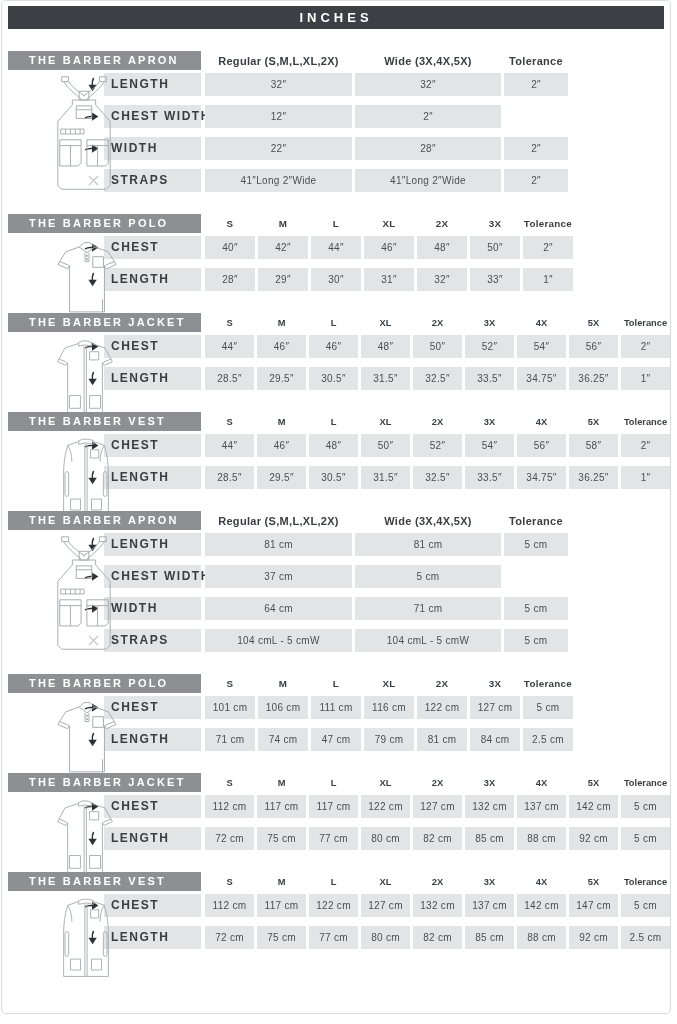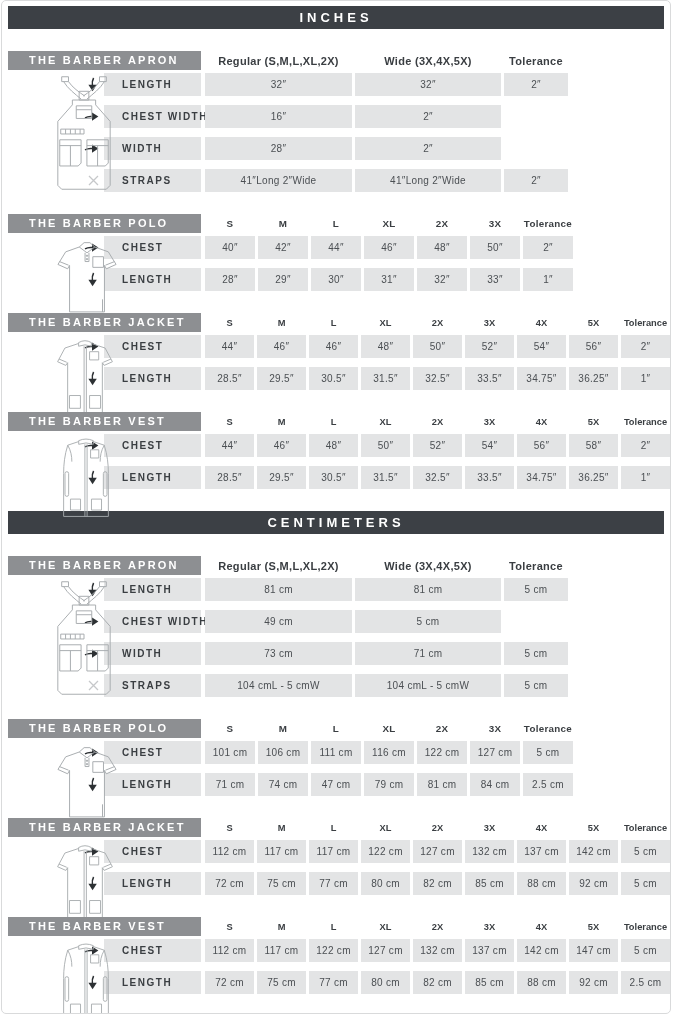--- a/index.html
+++ b/index.html
@@ -32,23 +32,23 @@
     text-align:center;font-weight:bold;font-size:9.8px;letter-spacing:0.3px;
     color:var(--heading-text,#3a3e42);white-space:nowrap;overflow:hidden;
   }
   .layout-apron .col-header{font-size:11px;}
   .row{display:flex;height:23px;margin-top:9px;}
   .row:first-child{margin-top:3px;}
   .arrowbox{width:96px;flex:none;display:flex;align-items:center;justify-content:flex-end;padding-right:5px;box-sizing:border-box;color:#2d3134;}
   .label-cell{
     width:97px;flex:none;box-sizing:border-box;
     background:var(--cell-bg,#e3e4e5);
-    font-size:10px;font-weight:bold;letter-spacing:1.5px;
+    font-size:12px;font-weight:bold;letter-spacing:1.5px;
     color:var(--heading-text,#3a3e42);
-    line-height:23px;padding-left:18px;white-space:nowrap;
+    line-height:23px;padding-left:7px;white-space:nowrap;
   }
   .cells{display:grid;margin-left:4px;gap:43px;}
   .cell{
     background:var(--cell-bg,#e3e4e5);
     font-size:10px;color:var(--value-text,#4b4f53);letter-spacing:0.3px;
     display:flex;align-items:center;justify-content:center;white-space:nowrap;
   }
   
   .layout-apron .col-headers,.layout-apron .cells{grid-template-columns:147px 146px 64px;column-gap:3px;}
   .layout-s7 .col-headers,.layout-s7 .cells{grid-template-columns:repeat(7,50px);column-gap:3px;}
@@ -117,33 +117,34 @@
             </div>
             <div class="row">
               <div class="arrowbox">
                 <svg width="15" height="13" viewBox="0 0 15 13">
                   <path d="M1 7.8 C3.5 6.4 6 6.1 9 6.6" fill="none" stroke="currentColor" stroke-width="1.5"></path>
                   <path d="M8 2.4 L14.4 6.6 L8 10.8 Z" fill="currentColor"></path>
                 </svg>
               </div>
               <div class="label-cell">CHEST WIDTH</div>
               <div class="cells">
-                <div class="cell">16″</div>
+                <div class="cell">12″</div>
                 <div class="cell">2″</div>
               </div>
             </div>
             <div class="row">
               <div class="arrowbox">
                 <svg width="15" height="13" viewBox="0 0 15 13">
                   <path d="M1 7.8 C3.5 6.4 6 6.1 9 6.6" fill="none" stroke="currentColor" stroke-width="1.5"></path>
                   <path d="M8 2.4 L14.4 6.6 L8 10.8 Z" fill="currentColor"></path>
                 </svg>
               </div>
               <div class="label-cell">WIDTH</div>
               <div class="cells">
+                <div class="cell">22″</div>
                 <div class="cell">28″</div>
                 <div class="cell">2″</div>
               </div>
             </div>
             <div class="row">
               <div class="arrowbox xmark">
                 <svg class="xm" width="11" height="11" viewBox="0 0 11 11">
                   <path d="M1 1 L10 10 M10 1 L1 10" stroke="currentColor" stroke-width="1.3"></path>
                 </svg>
               </div>
@@ -358,23 +359,20 @@
                 <div class="cell">32.5″</div>
                 <div class="cell">33.5″</div>
                 <div class="cell">34.75″</div>
                 <div class="cell">36.25″</div>
                 <div class="cell">1″</div>
               </div>
             </div>
           </div>
   </div>
 </div>
-    <div class="unit-bar" style="margin-top: 22px;">
-      <span>CENTIMETERS</span>
-    </div>
     <div id="cm-sections">
   <div class="section layout-apron">
     <span class="illus">
             <svg width="64" height="116" viewBox="0 0 66 118" fill="none" stroke="currentColor" stroke-width="1" stroke-linejoin="round">
               <rect x="10" y="1" width="7" height="5"></rect>
               <rect x="49" y="1" width="7" height="5"></rect>
               <path d="M12 6 C16 13 24 19 30 24"></path>
               <path d="M17 6 C21 12 28 17 34 21"></path>
               <path d="M54 6 C50 13 42 19 36 24"></path>
               <path d="M49 6 C45 12 38 17 32 21"></path>
@@ -413,34 +411,34 @@
             </div>
             <div class="row">
               <div class="arrowbox">
                 <svg width="15" height="13" viewBox="0 0 15 13">
                   <path d="M1 7.8 C3.5 6.4 6 6.1 9 6.6" fill="none" stroke="currentColor" stroke-width="1.5"></path>
                   <path d="M8 2.4 L14.4 6.6 L8 10.8 Z" fill="currentColor"></path>
                 </svg>
               </div>
               <div class="label-cell">CHEST WIDTH</div>
               <div class="cells">
-                <div class="cell">49 cm</div>
+                <div class="cell">37 cm</div>
                 <div class="cell">5 cm</div>
               </div>
             </div>
             <div class="row">
               <div class="arrowbox">
                 <svg width="15" height="13" viewBox="0 0 15 13">
                   <path d="M1 7.8 C3.5 6.4 6 6.1 9 6.6" fill="none" stroke="currentColor" stroke-width="1.5"></path>
                   <path d="M8 2.4 L14.4 6.6 L8 10.8 Z" fill="currentColor"></path>
                 </svg>
               </div>
               <div class="label-cell">WIDTH</div>
               <div class="cells">
-                <div class="cell">73 cm</div>
+                <div class="cell">64 cm</div>
                 <div class="cell">71 cm</div>
                 <div class="cell">5 cm</div>
               </div>
             </div>
             <div class="row">
               <div class="arrowbox xmark">
                 <svg class="xm" width="11" height="11" viewBox="0 0 11 11">
                   <path d="M1 1 L10 10 M10 1 L1 10" stroke="currentColor" stroke-width="1.3"></path>
                 </svg>
               </div>

